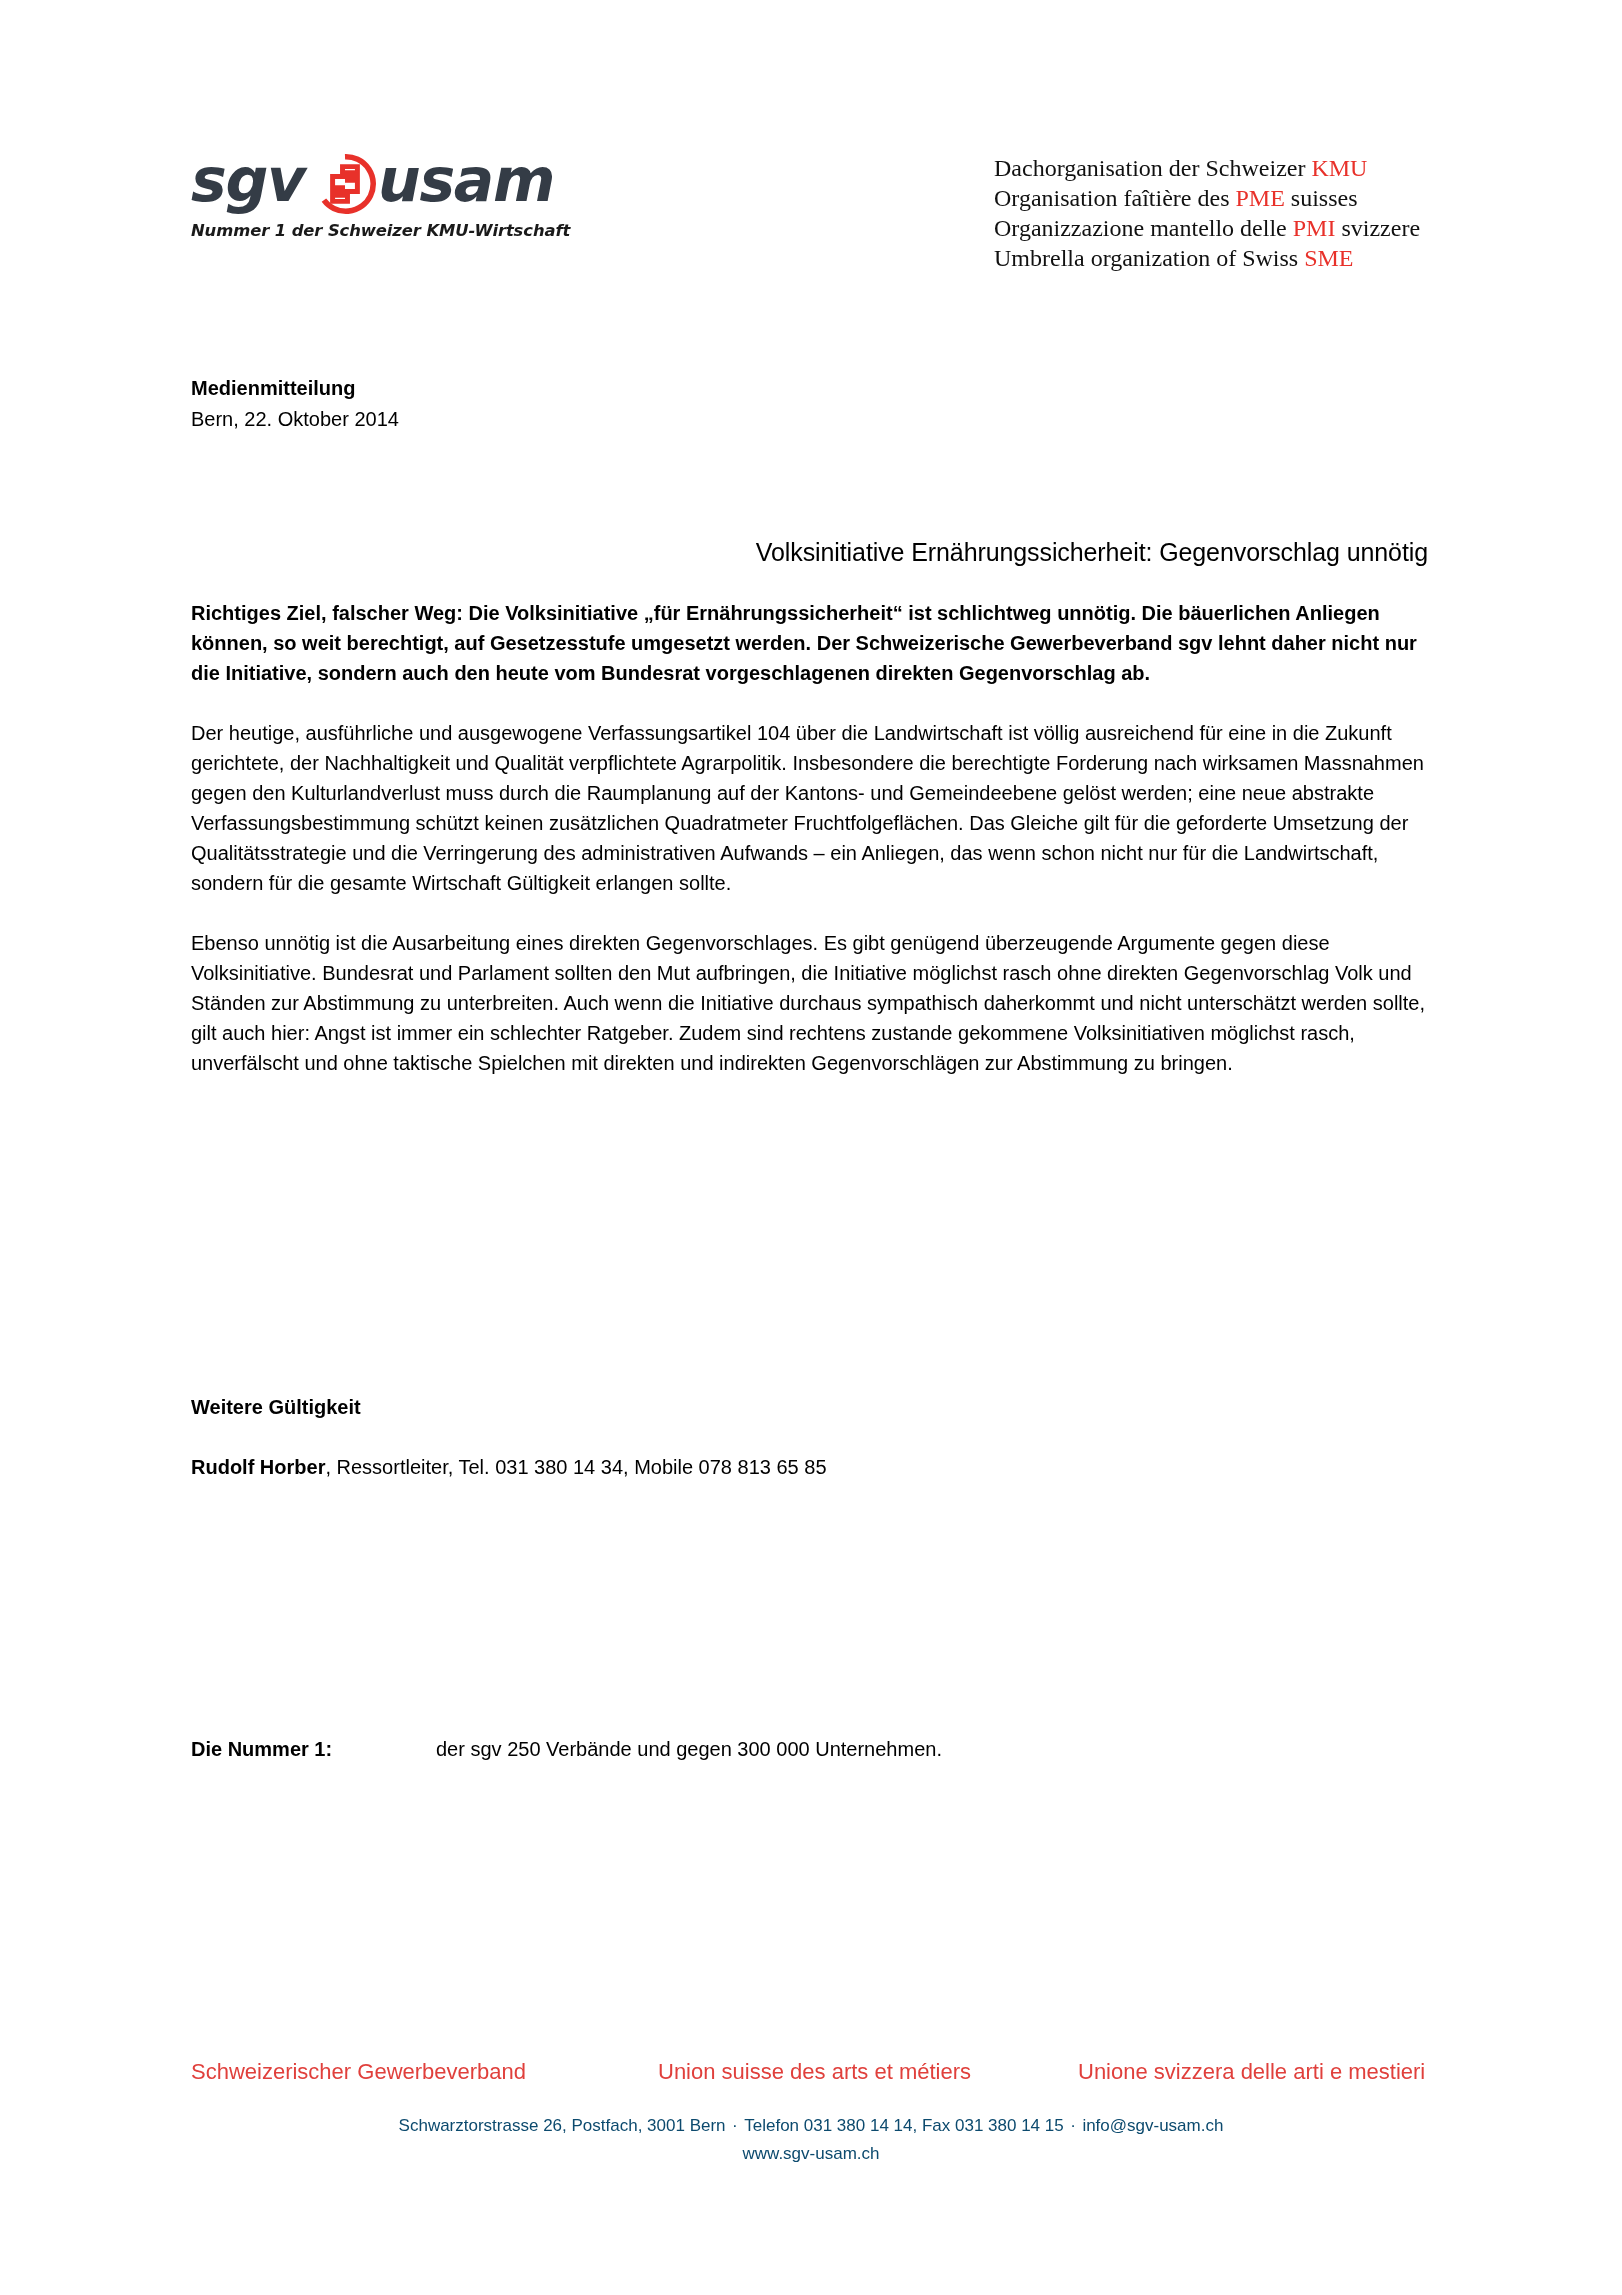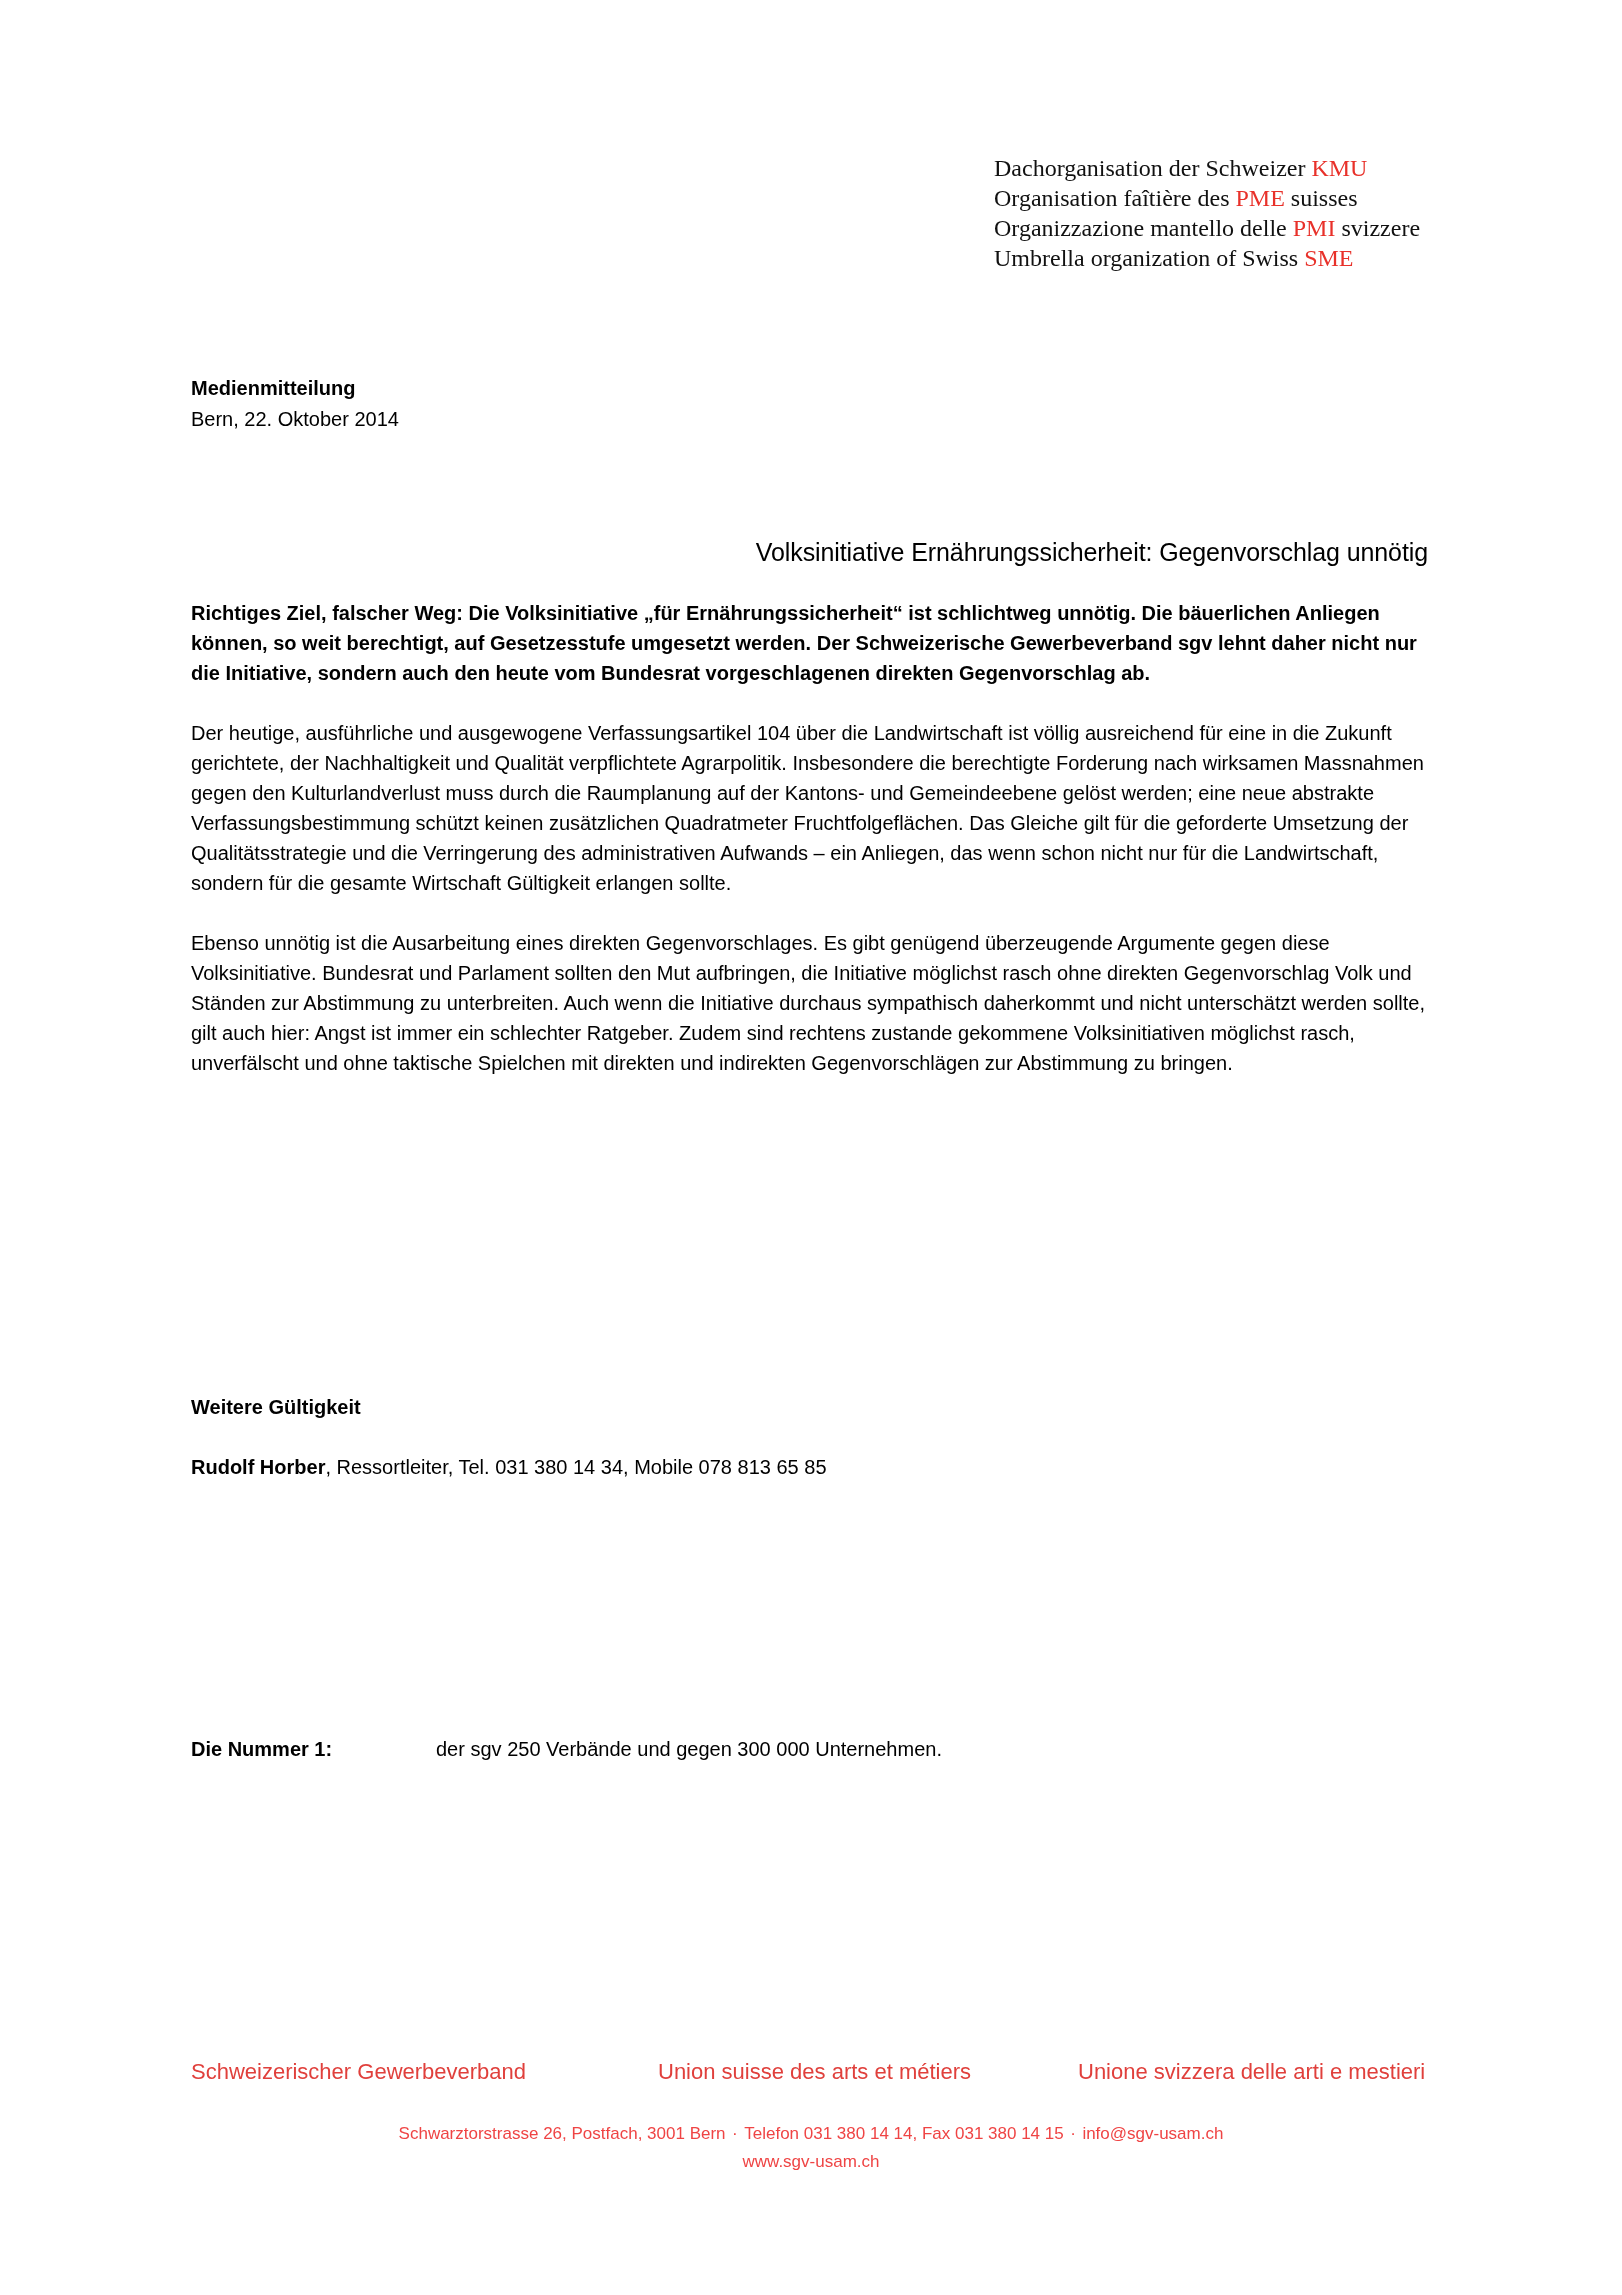--- a/index.html
+++ b/index.html
@@ -178,35 +178,50 @@
   }
   .footer-org {
     position: absolute;
     top: 0;
     white-space: nowrap;
   }
   .footer-org.o1 { left: 191px; }
   .footer-org.o2 { left: 658px; }
   .footer-org.o3 { left: 1078px; }
   .footer-contact {
-    margin-top: 31px;
+    margin-top: 23px;
     text-align: center;
     font-size: 17px;
     line-height: 27.5px;
-    color: #ef4444;
+    color: #0c4a6e;
   }
   .footer-sep { padding: 0 6.5px; }
 </style>
 </head>
 <body>
 
 <div class="page">
 
   <div class="header">
 
+    <div class="logo-block">
+      <div class="logo-wordmark">
+        <span class="logo-text-left">sgv</span>
+        <span class="logo-emblem">
+          <svg viewBox="0 0 100 100" width="62" height="62" aria-hidden="true">
+            <path d="M50 6 A44 44 0 1 1 16 76" fill="none" stroke="#e8312a" stroke-width="9" stroke-linecap="butt"></path>
+            <path d="M46 22 L70 22 L70 40 L62 40 L62 32 L54 32 L54 44 L70 44 L70 62
+                     L54 62 L54 78 L30 78 L30 60 L38 60 L38 68 L46 68 L46 56 L30 56
+                     L30 38 L46 38 Z" fill="none" stroke="#e8312a" stroke-width="8" stroke-linejoin="miter"></path>
+          </svg>
+        </span>
+        <span class="logo-text-right">usam</span>
+      </div>
+      <div class="logo-tagline">Nummer 1 der Schweizer KMU-Wirtschaft</div>
+    </div>
 
     <div class="header-langs">
       <div class="hl"><span>Dachorganisation der Schweizer </span><span class="accent">KMU</span><span></span></div>
       <div class="hl"><span>Organisation faîtière des </span><span class="accent">PME</span><span> suisses</span></div>
       <div class="hl"><span>Organizzazione mantello delle </span><span class="accent">PMI</span><span> svizzere</span></div>
       <div class="hl"><span>Umbrella organization of Swiss </span><span class="accent">SME</span><span></span></div>
     </div>
   </div>
 
   <div class="meta-block">

